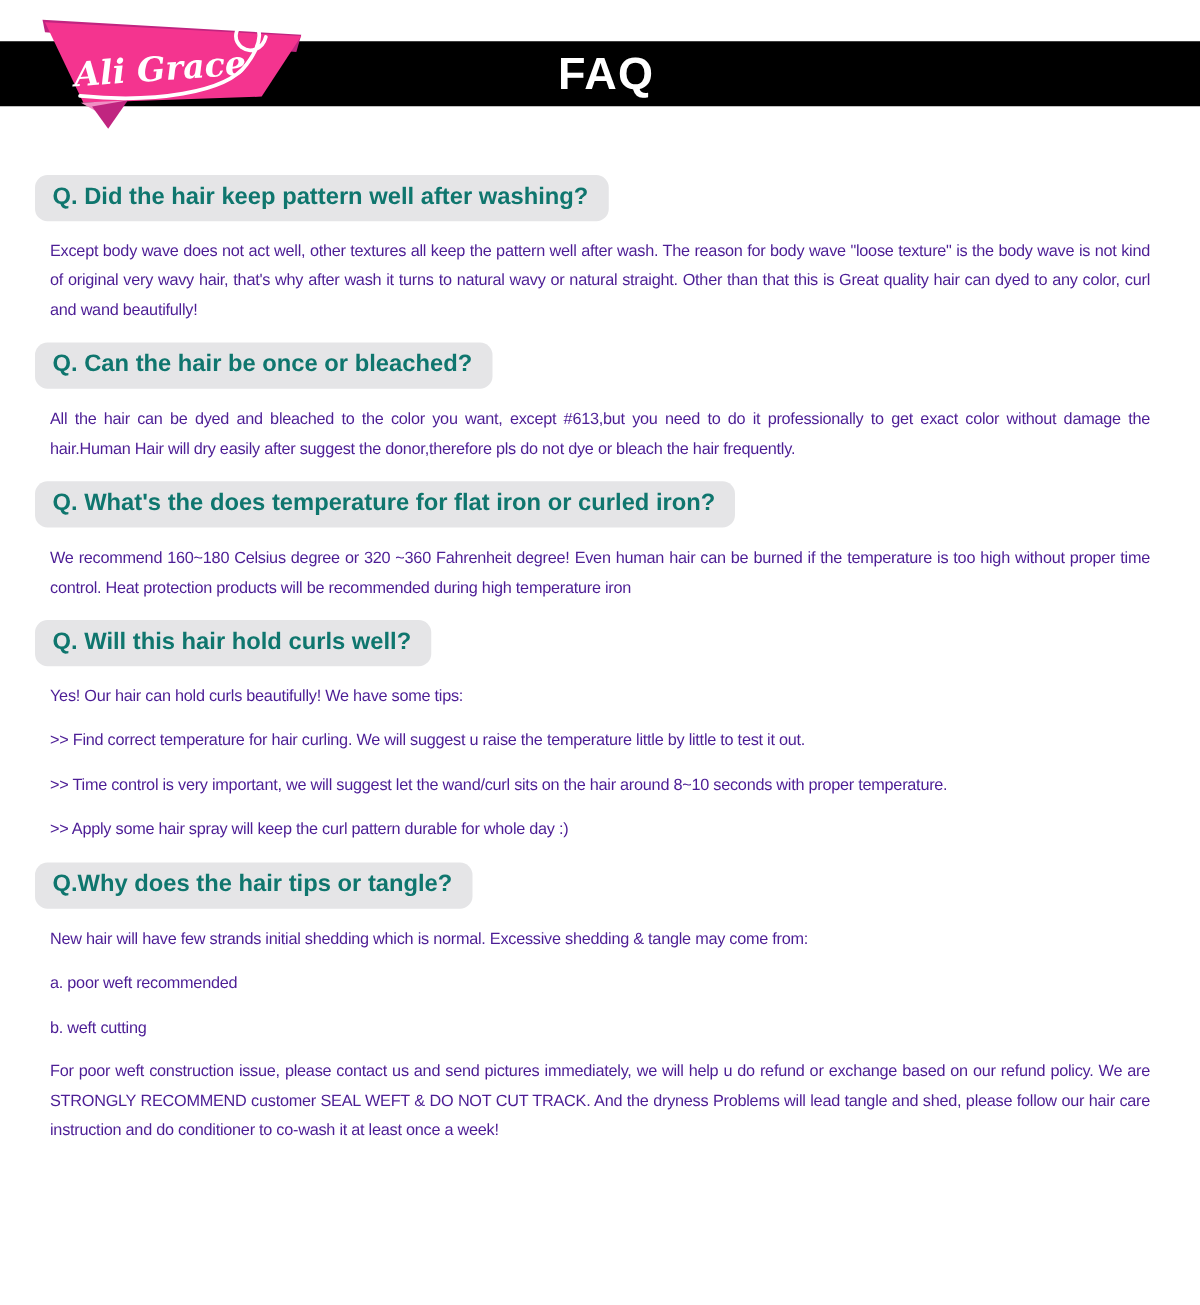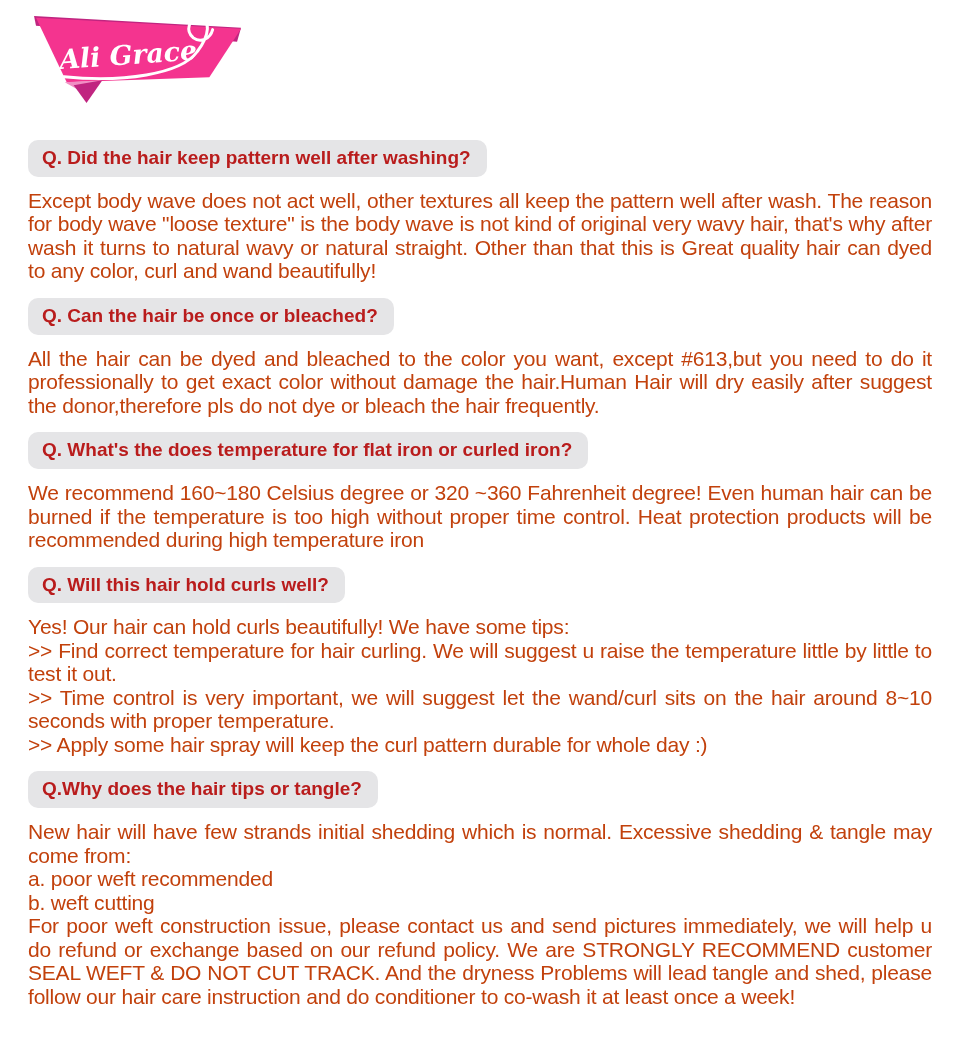--- a/index.html
+++ b/index.html
@@ -43,39 +43,42 @@
   .content { padding: 0 28px; }
   .qa:first-child { margin-top: 28px; }
   .qa + .qa { margin-top: 15px; }
   .q-box {
     display: inline-block;
     background: #e5e5e7;
     border-radius: 10px;
     padding: 7px 16px 8px 14px;
     font-size: 19px;
     font-weight: bold;
-    color: #b91c1c;
+    color: #0f766e;
     line-height: 1.15;
   }
   .answers { margin-top: 12px; }
   .answer {
-    margin: 0;
-    font-size: 21px;
+    margin: 12px;
+    font-size: 13px;
     line-height: 23.5px;
     text-align: justify;
     letter-spacing: -0.2px;
-    color: #c2410c;
+    color: #4c1d95;
   }
 </style>
 </head>
 <body>
 
 <div class="page">
 
   <div class="header">
+    <div class="black-bar">
+      <div class="faq-title">FAQ</div>
+    </div>
     <svg class="logo" viewBox="0 0 220 105" xmlns="http://www.w3.org/2000/svg">
 
       <polygon points="3,12 212,24 208,38 5,22" fill="#c02580"></polygon>
 
       <polygon points="5,14 212,25 180,74 36,79" fill="#f4348f"></polygon>
 
       <polygon points="34,79 72,77 52,89" fill="#f08fc4"></polygon>
       <polygon points="43,82 72,77 56,100" fill="#c02580"></polygon>
 
       <g transform="rotate(-4 110 52)">

